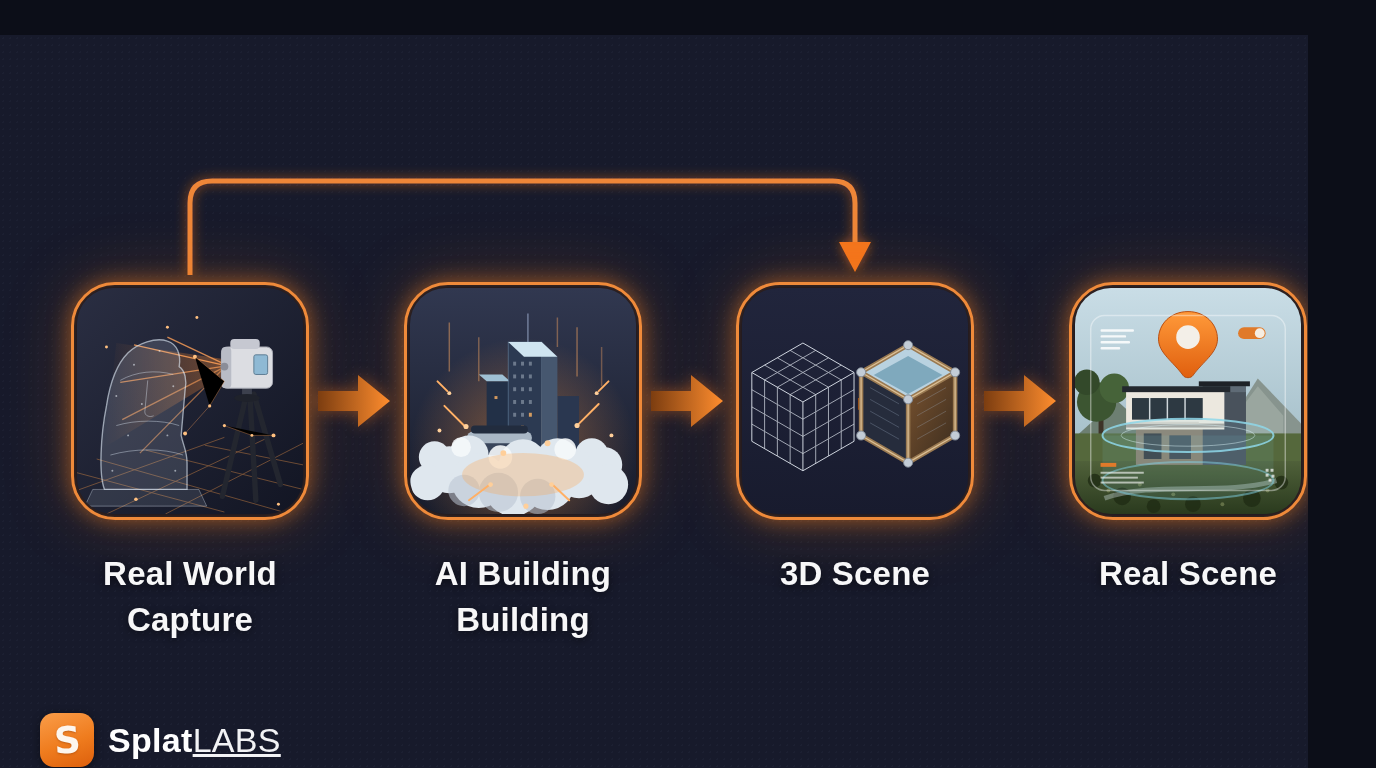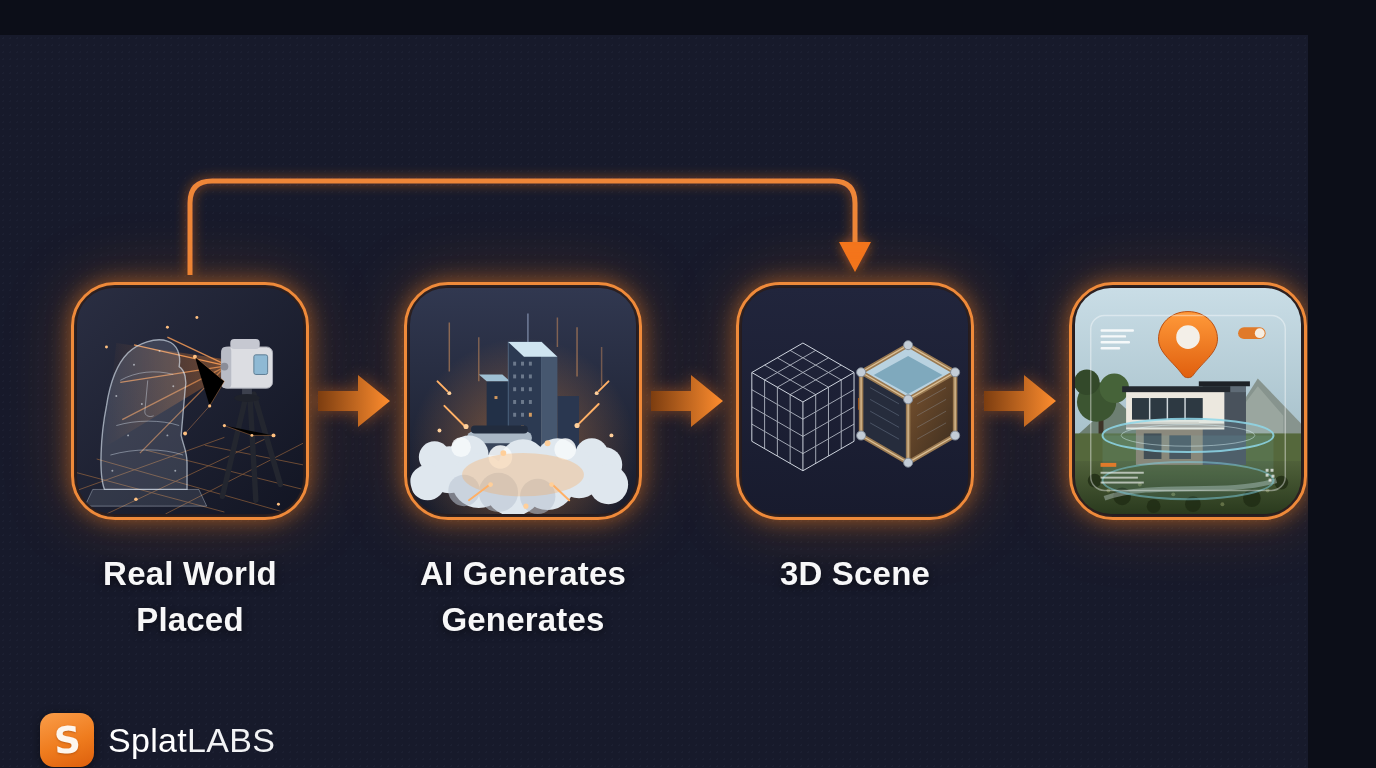--- a/index.html
+++ b/index.html
@@ -44,22 +44,22 @@
     width:54px;height:54px;border-radius:14px;
     background:linear-gradient(160deg,#fa9d49 0%,#ef7c1e 55%,#dd5f0c 100%);
     display:flex;align-items:center;justify-content:center;
     box-shadow:0 2px 10px rgba(0,0,0,.45);
   }
   .logo-mark span{
     color:#fdf6ee;font-size:37px;font-weight:800;font-family:"DejaVu Sans",sans-serif;
     transform:rotate(-3deg);text-shadow:0 1px 2px rgba(150,60,0,.5);
   }
   .logo-text{margin-left:14px;font-size:34px;color:#ffffff;letter-spacing:.3px;}
-  .logo-text .bold{font-weight:400;}
-  .logo-text .light{font-weight:400;color:#f2f3f5;}
+  .logo-text .bold{font-weight:700;}
+  .logo-text .light{font-weight:400;color:#f2f3f5;text-decoration:underline;}
 </style>
 </head>
 <body>
 
 <div class="canvas">
 
   <svg class="bypass-svg" width="1376" height="768" viewBox="0 0 1376 768">
     <g filter="url(#bypassGlow)">
       <path d="M190,240 L190,168 Q190,146 212,146 L833,146 Q855,146 855,168 L855,207" fill="none" stroke="#ee8638" stroke-width="5"></path>
       <polygon points="839,207 871,207 855,237" fill="#f4751c"></polygon>
@@ -488,30 +488,31 @@
         <linearGradient id="cg3" x1="0" y1="0" x2="1" y2="0">
       <stop offset="0" stop-color="#7c3d10"></stop>
           <stop offset="1" stop-color="#ff8d2e"></stop>
         </linearGradient>
       </defs>
     <polygon points="0,18 40,18 40,2 72,28 40,54 40,38 0,38" fill="url(#cg3)"></polygon>
   </svg>
 
   <div class="step-label" style="left:20px">
     <span>Real World</span>
-    <span>Placed</span>
+    <span>Capture</span>
   </div>
   <div class="step-label" style="left:353px">
-    <span>AI Generates</span>
-    <span>Generates</span>
+    <span>AI Building</span>
+    <span>Building</span>
   </div>
   <div class="step-label" style="left:685px">
     <span>3D Scene</span>
   </div>
   <div class="step-label" style="left:1018px">
+    <span>Real Scene</span>
   </div>
 
   <div class="logo">
     <div class="logo-mark">
       <span>S</span>
     </div>
     <div class="logo-text">
       <span class="bold">Splat</span><span class="light">LABS</span>
     </div>
   </div>

